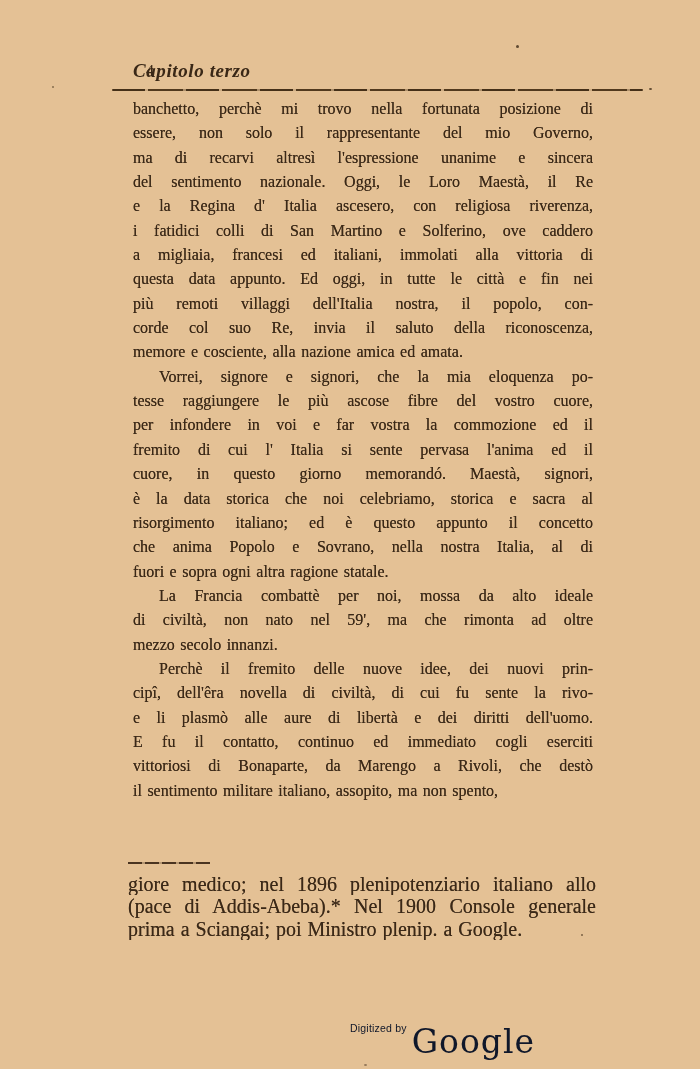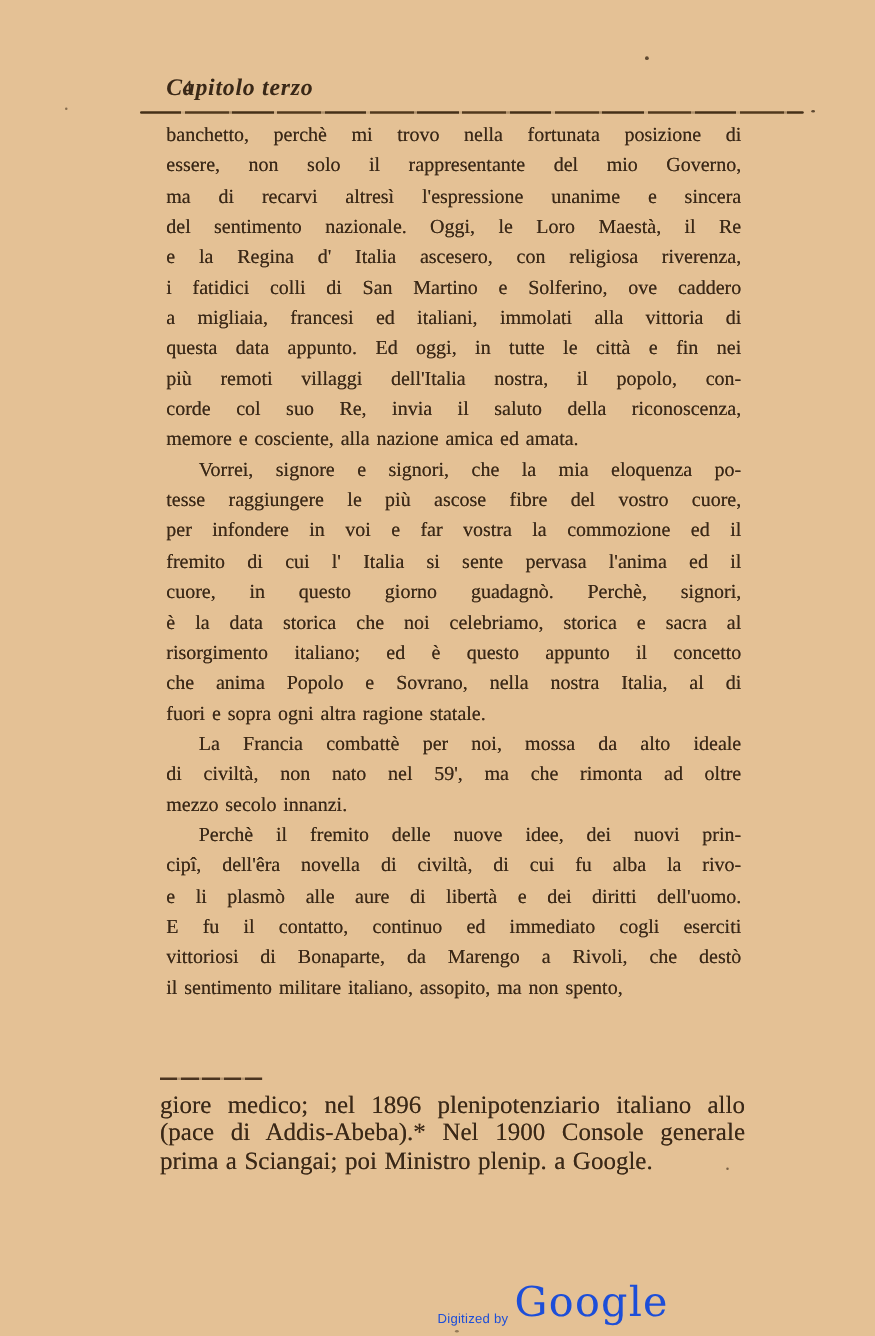--- a/index.html
+++ b/index.html
@@ -75,23 +75,23 @@
     word-spacing: 1px;
   }
   .footnote .line {
     height: 22.4px;
     line-height: 22.4px;
   }
   
   .watermark {
     position: absolute;
     top: 1022px; left: 350px;
-    color: #1d4ed8;
+    color: #0f172a;
     display: flex;
-    align-items: flex-end;
+    align-items: flex-start;
     gap: 5px;
     user-select: none;
   }
   .watermark-prefix {
     font-family: "Liberation Sans", sans-serif;
     font-size: 10.5px;
     letter-spacing: .2px;
   }
   .watermark-brand {
     font-family: "DejaVu Serif", serif;
@@ -133,34 +133,34 @@
         <div class="line">questa data appunto. Ed oggi, in tutte le città e fin nei</div>
         <div class="line">più remoti villaggi dell'Italia nostra, il popolo, con-</div>
         <div class="line">corde col suo Re, invia il saluto della riconoscenza,</div>
         <div class="line line-last">memore e cosciente, alla nazione amica ed amata.</div>
       </div>
     <div class="para indent">
         <div class="line line-first">Vorrei, signore e signori, che la mia eloquenza po-</div>
         <div class="line">tesse raggiungere le più ascose fibre del vostro cuore,</div>
         <div class="line">per infondere in voi e far vostra la commozione ed il</div>
         <div class="line">fremito di cui l' Italia si sente pervasa l'anima ed il</div>
-        <div class="line">cuore, in questo giorno guadagnò. Perchè, signori,</div>
+        <div class="line">cuore, in questo giorno memorandó. Maestà, signori,</div>
         <div class="line">è la data storica che noi celebriamo, storica e sacra al</div>
         <div class="line">risorgimento italiano; ed è questo appunto il concetto</div>
         <div class="line">che anima Popolo e Sovrano, nella nostra Italia, al di</div>
         <div class="line line-last">fuori e sopra ogni altra ragione statale.</div>
       </div>
     <div class="para indent">
         <div class="line line-first">La Francia combattè per noi, mossa da alto ideale</div>
         <div class="line">di civiltà, non nato nel 59', ma che rimonta ad oltre</div>
         <div class="line line-last">mezzo secolo innanzi.</div>
       </div>
     <div class="para indent">
         <div class="line line-first">Perchè il fremito delle nuove idee, dei nuovi prin-</div>
-        <div class="line">cipî, dell'êra novella di civiltà, di cui fu alba la rivo-</div>
+        <div class="line">cipî, dell'êra novella di civiltà, di cui fu sente la rivo-</div>
         <div class="line">e li plasmò alle aure di libertà e dei diritti dell'uomo.</div>
         <div class="line">E fu il contatto, continuo ed immediato cogli eserciti</div>
         <div class="line">vittoriosi di Bonaparte, da Marengo a Rivoli, che destò</div>
         <div class="line line-last">il sentimento militare italiano, assopito, ma non spento,</div>
       </div>
   </div>
 
   <div class="footnote-rule"></div>
   <div class="footnote">
       <div class="line line-first">giore medico; nel 1896 plenipotenziario italiano allo Scioa</div>

